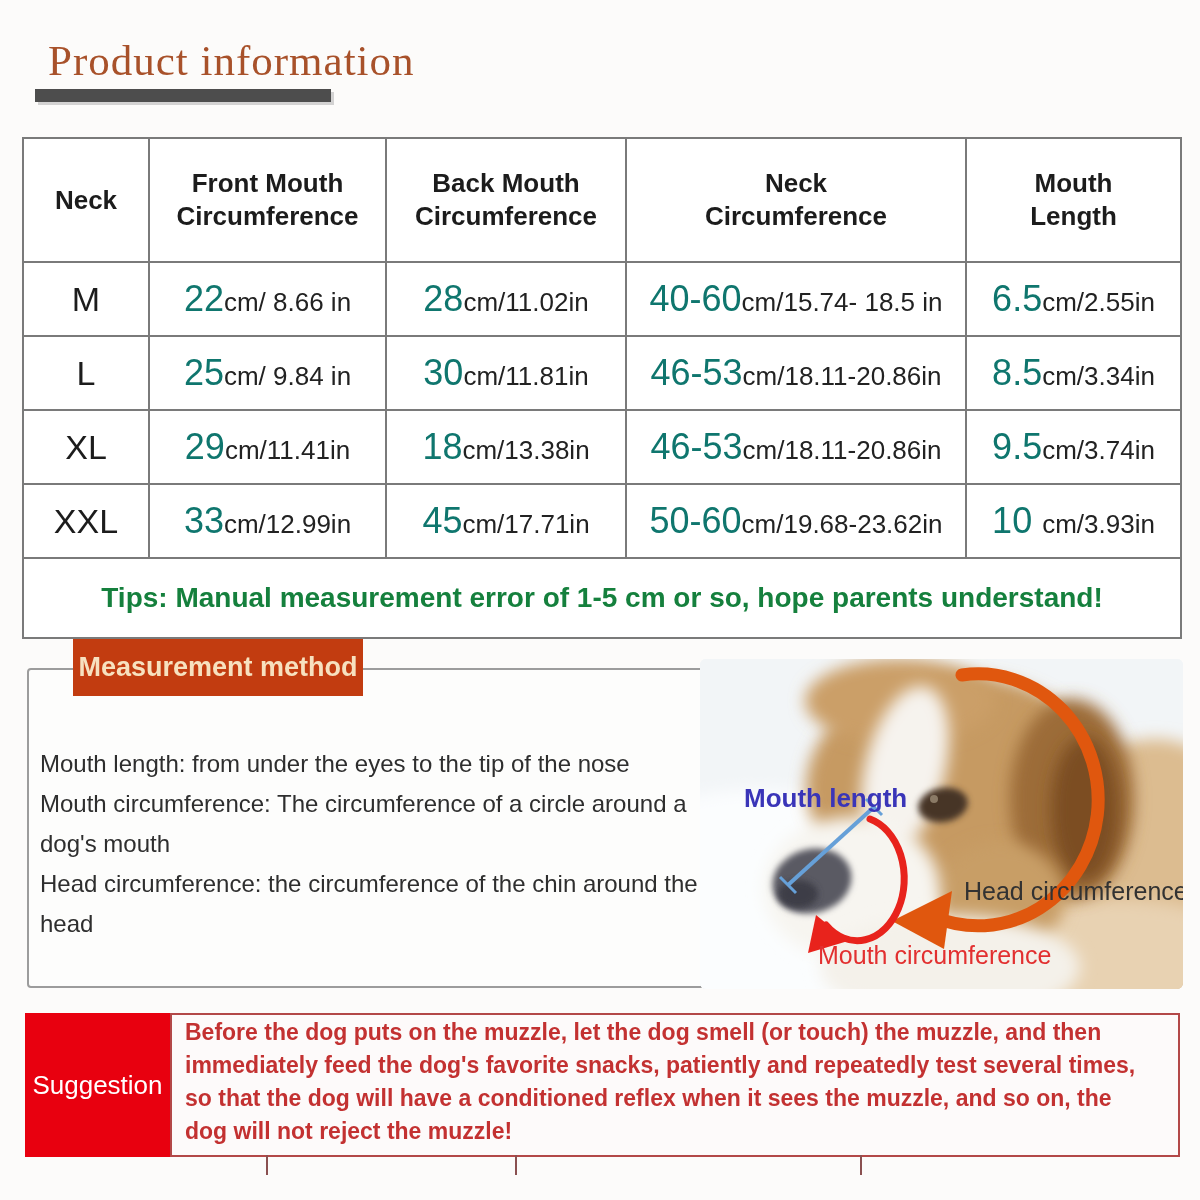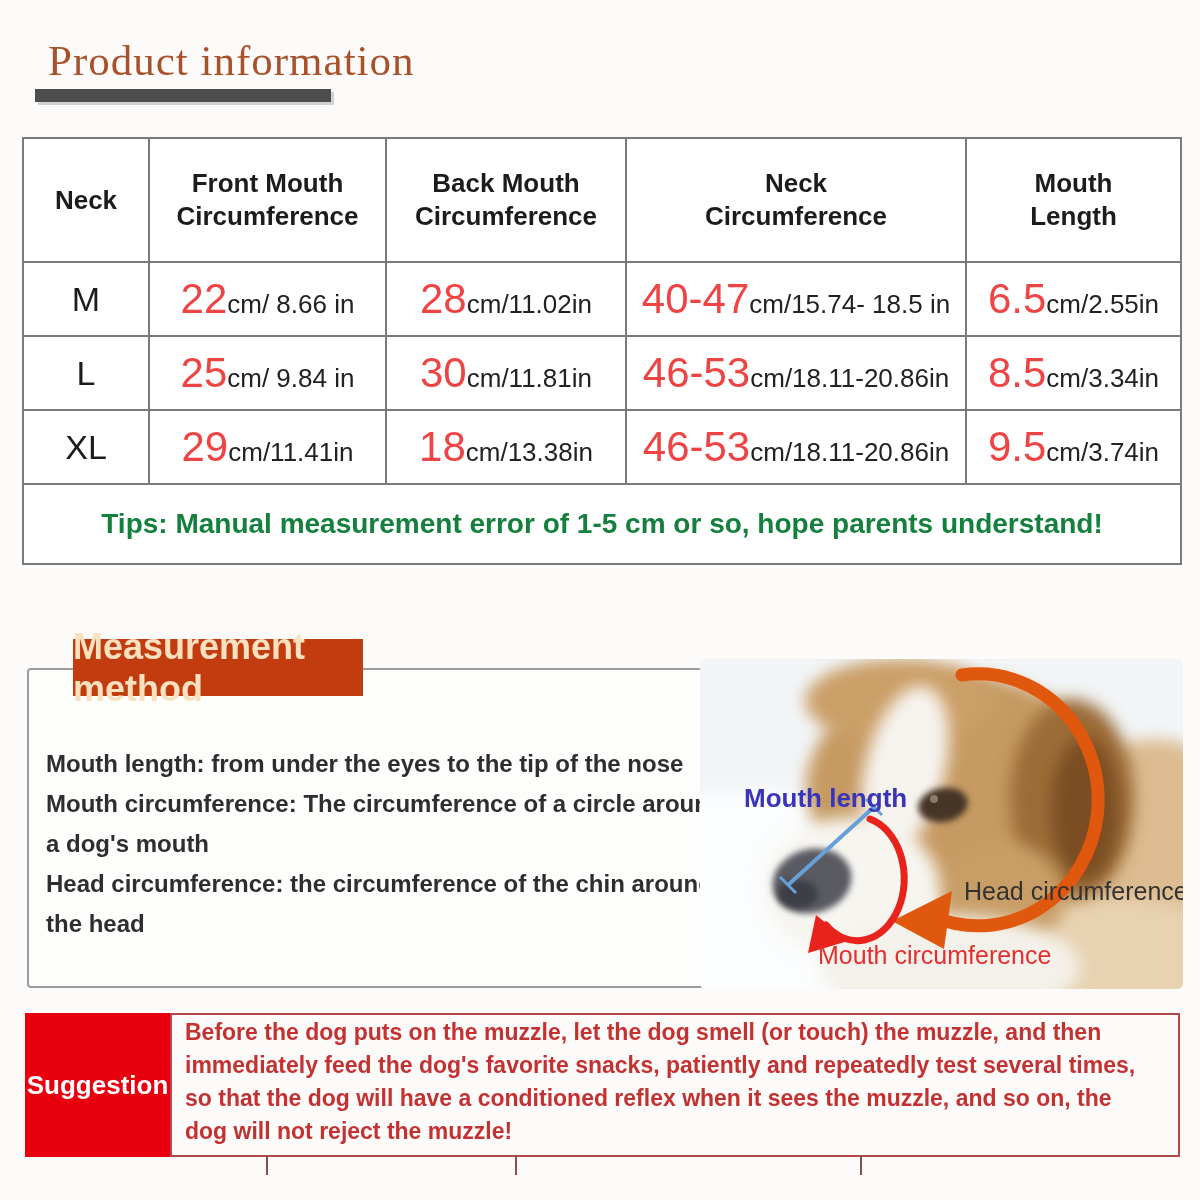--- a/index.html
+++ b/index.html
@@ -31,55 +31,55 @@
     border:2px solid #7a7a7a; text-align:center; vertical-align:middle;
     overflow:hidden;
   }
   .size-table th { font-size:26px; font-weight:bold; height:90px; line-height:33px; }
   .size-table th:nth-child(2), .size-table th:nth-child(3) { padding:0 9px; }
   .size-table th:nth-child(4) { padding:16px 60px; }
   .size-table th:nth-child(5) { padding:0 40px; }
   .size-table tr.data td { height:70px; }
   td.size-cell { font-size:34px; }
   td.measure-cell { font-size:26px; white-space:nowrap; color:#222; }
-  td.measure-cell .num { font-size:42px; color:#ef4444; }
+  td.measure-cell .num { font-size:36px; color:#0f766e; }
   td.tips-cell { height:76px; font-weight:bold; font-size:28px; color:#15803d; }
 
   
   .measure-box {
     position:absolute; left:27px; top:668px; width:1151px; height:320px;
     border:2px solid #9c9c9c; border-radius:4px; background:#fdfdfc;
     box-sizing:border-box;
   }
   .measure-heading {
     position:absolute; left:73px; top:639px; width:290px; height:57px;
-    background:#c23c10; color:#f7e1bf; font-size:36px; font-weight:bold;
+    background:#c23c10; color:#f7e1bf; font-size:27px; font-weight:bold;
     display:flex; align-items:center; justify-content:center; z-index:3;
   }
   .measure-text {
-    position:absolute; left:46px; top:744px; width:680px; z-index:2;
-    font-size:24px; color:#2e2e2e;font-weight:bold;
+    position:absolute; left:40px; top:744px; width:680px; z-index:2;
+    font-size:24px; color:#2e2e2e;
   }
   .measure-text p { margin:0; line-height:40px; }
 
   
   .dog-photo {
     position:absolute; left:700px; top:659px; width:483px; height:330px;
     border-radius:6px; overflow:hidden; z-index:2; background:#f2f5f7;
   }
   .dog-photo .diag-label { position:absolute; white-space:nowrap; }
   .label-mouth-length   { left:44px;  top:124px; color:#3a35b8; font-size:26px; font-weight:bold; }
   .label-head-circ      { left:264px; top:218px; color:#323232; font-size:25px; }
   .label-mouth-circ     { left:118px; top:282px; color:#e23030; font-size:25px; }
 
   
   .suggestion { position:absolute; left:25px; top:1013px; width:1155px; height:144px; }
   .suggestion-label {
     position:absolute; left:0; top:0; width:145px; height:100%;
-    background:#e8000f; color:#ffffff; font-weight:bold; font-size:26px;
+    background:#e8000f; color:#ffffff; font-weight:normal; font-size:26px;
     display:flex; align-items:center; justify-content:center;
   }
   .suggestion-body {
     position:absolute; left:145px; top:0; right:0; bottom:0;
     border:2px solid #b34848; background:#fdfafa; box-sizing:border-box;
     color:#c33131; font-weight:bold; font-size:23px; line-height:33px;
     padding:1px 18px 0 13px;
   }
   .tick { position:absolute; top:1155px; width:2px; height:20px; background:#8a5050; }
   .tick-1 { left:266px; } .tick-2 { left:515px; } .tick-3 { left:860px; }
@@ -105,36 +105,43 @@
       <th>Back Mouth Circumference</th>
       <th>Neck Circumference</th>
       <th>Mouth Length</th>
     </tr>
   </thead>
   <tbody>
     <tr class="data">
       <td class="size-cell">M</td>
       <td class="measure-cell"><span class="num">22</span><span>cm/ 8.66 in</span></td>
       <td class="measure-cell"><span class="num">28</span><span>cm/11.02in</span></td>
-      <td class="measure-cell"><span class="num">40-47</span><span>cm/15.74- 18.5 in</span></td>
+      <td class="measure-cell"><span class="num">40-60</span><span>cm/15.74- 18.5 in</span></td>
       <td class="measure-cell"><span class="num">6.5</span><span>cm/2.55in</span></td>
     </tr>
     <tr class="data">
       <td class="size-cell">L</td>
       <td class="measure-cell"><span class="num">25</span><span>cm/ 9.84 in</span></td>
       <td class="measure-cell"><span class="num">30</span><span>cm/11.81in</span></td>
       <td class="measure-cell"><span class="num">46-53</span><span>cm/18.11-20.86in</span></td>
       <td class="measure-cell"><span class="num">8.5</span><span>cm/3.34in</span></td>
     </tr>
     <tr class="data">
       <td class="size-cell">XL</td>
       <td class="measure-cell"><span class="num">29</span><span>cm/11.41in</span></td>
       <td class="measure-cell"><span class="num">18</span><span>cm/13.38in</span></td>
       <td class="measure-cell"><span class="num">46-53</span><span>cm/18.11-20.86in</span></td>
       <td class="measure-cell"><span class="num">9.5</span><span>cm/3.74in</span></td>
+    </tr>
+    <tr class="data">
+      <td class="size-cell">XXL</td>
+      <td class="measure-cell"><span class="num">33</span><span>cm/12.99in</span></td>
+      <td class="measure-cell"><span class="num">45</span><span>cm/17.71in</span></td>
+      <td class="measure-cell"><span class="num">50-60</span><span>cm/19.68-23.62in</span></td>
+      <td class="measure-cell"><span class="num">10 </span><span>cm/3.93in</span></td>
     </tr>
     <tr>
       <td class="tips-cell" colspan="5">Tips: Manual measurement error of 1-5 cm or so, hope parents understand!</td>
     </tr>
   </tbody>
 </table>
 
 <div class="measure-box"></div>
 <div class="measure-heading">Measurement method</div>
 <div class="measure-text">

